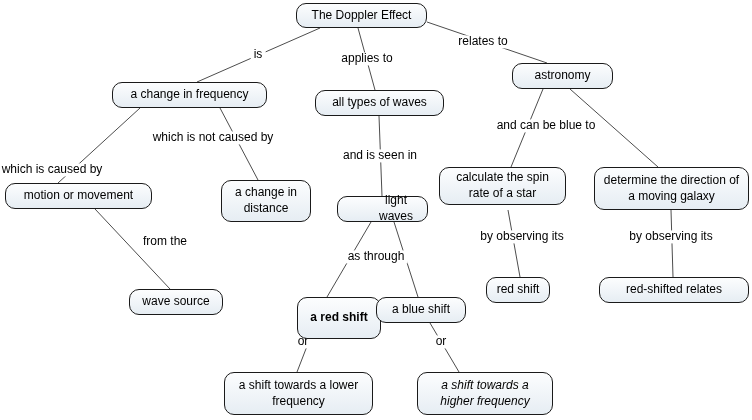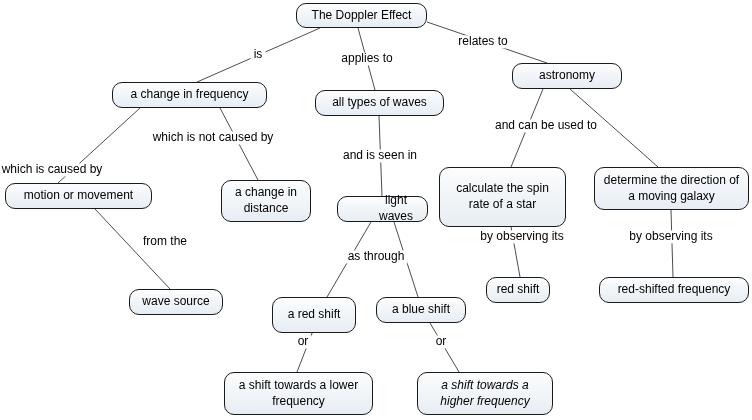--- a/index.html
+++ b/index.html
@@ -66,37 +66,37 @@
       <line x1="508" y1="210" x2="520" y2="277"></line>
       <line x1="671" y1="210" x2="673" y2="277"></line>
       <line x1="316" y1="323" x2="297" y2="372"></line>
       <line x1="430" y1="323" x2="459" y2="372"></line>
     </svg>
 <div class="edge-label" style="left: 258px; top: 55px;">is</div>
     <div class="edge-label" style="left: 367px; top: 59px;">applies to</div>
     <div class="edge-label" style="left: 483px; top: 42px;">relates to</div>
     <div class="edge-label" style="left: 52px; top: 138px; margin-top: 32px;">which is caused by</div>
     <div class="edge-label" style="left: 213px; top: 138px;">which is not caused by</div>
-    <div class="edge-label" style="left: 546px; top: 126px;">and can be used to</div>
+    <div class="edge-label" style="left: 546px; top: 126px;">and can be blue to</div>
     <div class="edge-label" style="left: 380px; top: 156px;">and is seen in</div>
     <div class="edge-label" style="left: 165px; top: 242px;">from the</div>
     <div class="edge-label" style="left: 522px; top: 237px;">by observing its</div>
     <div class="edge-label" style="left: 671px; top: 237px;">by observing its</div>
     <div class="edge-label" style="left: 376px; top: 257px;">as through</div>
     <div class="edge-label" style="left: 303px; top: 342px;">or</div>
     <div class="edge-label" style="left: 441px; top: 342px;">or</div>
     <div class="node" style="left: 296px; top: 3px; width: 131px; height: 25px;">The Doppler Effect</div>
     <div class="node" style="left: 112px; top: 82px; width: 155px; height: 26px;">a change in frequency</div>
     <div class="node" style="left: 315px; top: 90px; width: 129px; height: 26px;">all types of waves</div>
-    <div class="node" style="left: 512px; top: 63px; width: 110px; height: 26px;">astronomy</div>
+    <div class="node" style="left: 512px; top: 63px; width: 101px; height: 26px;">astronomy</div>
     <div class="node" style="left: 5px; top: 183px; width: 147px; height: 26px;">motion or movement</div>
     <div class="node" style="left: 221px; top: 180px; width: 90px; height: 42px;">a change in distance</div>
     <div class="node" style="left: 337px; top: 196px; width: 91px; height: 26px; padding-left: 32px;">light waves</div>
-    <div class="node" style="left: 439px; top: 167px; width: 127px; height: 60px;">calculate the spin rate of a star</div>
+    <div class="node" style="left: 439px; top: 167px; width: 127px; height: 38px;">calculate the spin rate of a star</div>
     <div class="node" style="left: 594px; top: 167px; width: 155px; height: 43px;">determine the direction of a moving galaxy</div>
     <div class="node" style="left: 129px; top: 289px; width: 94px; height: 26px;">wave source</div>
-    <div class="node" style="left: 272px; top: 297px; width: 84px; height: 36px;">a red shift</div>
+    <div class="node" style="left: 297px; top: 297px; width: 84px; height: 42px; font-weight: bold;">a red shift</div>
     <div class="node" style="left: 376px; top: 297px; width: 90px; height: 26px;">a blue shift</div>
     <div class="node" style="left: 486px; top: 277px; width: 64px; height: 26px;">red shift</div>
-    <div class="node" style="left: 599px; top: 277px; width: 150px; height: 26px;">red-shifted frequency</div>
+    <div class="node" style="left: 599px; top: 277px; width: 150px; height: 26px;">red-shifted relates</div>
     <div class="node" style="left: 224px; top: 372px; width: 149px; height: 43px;">a shift towards a lower frequency</div>
     <div class="node" style="left: 417px; top: 372px; width: 136px; height: 43px; font-style: italic;">a shift towards a higher frequency</div>
   </div>
 
 </body></html>

